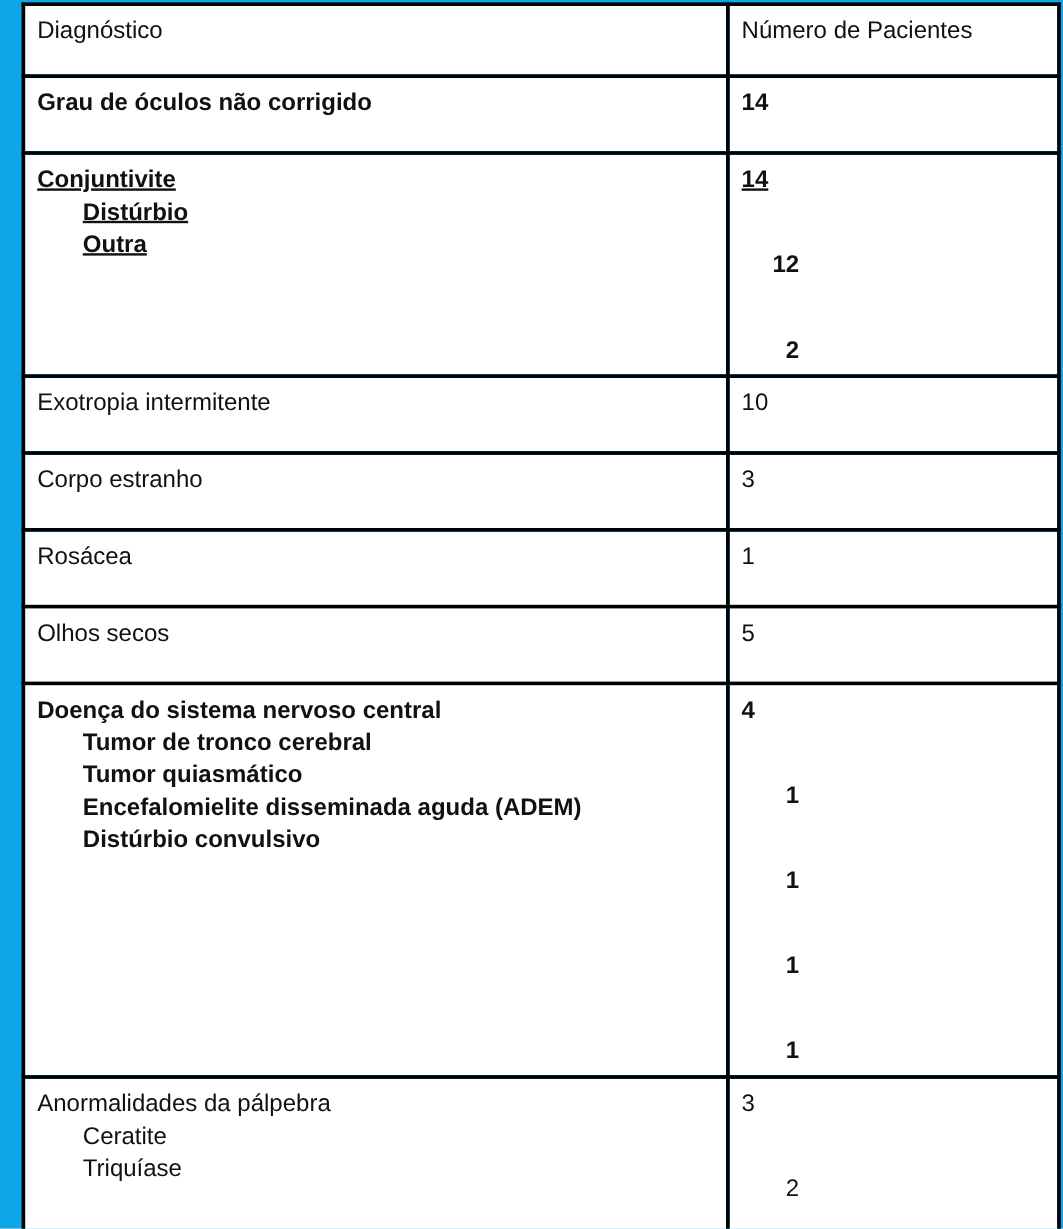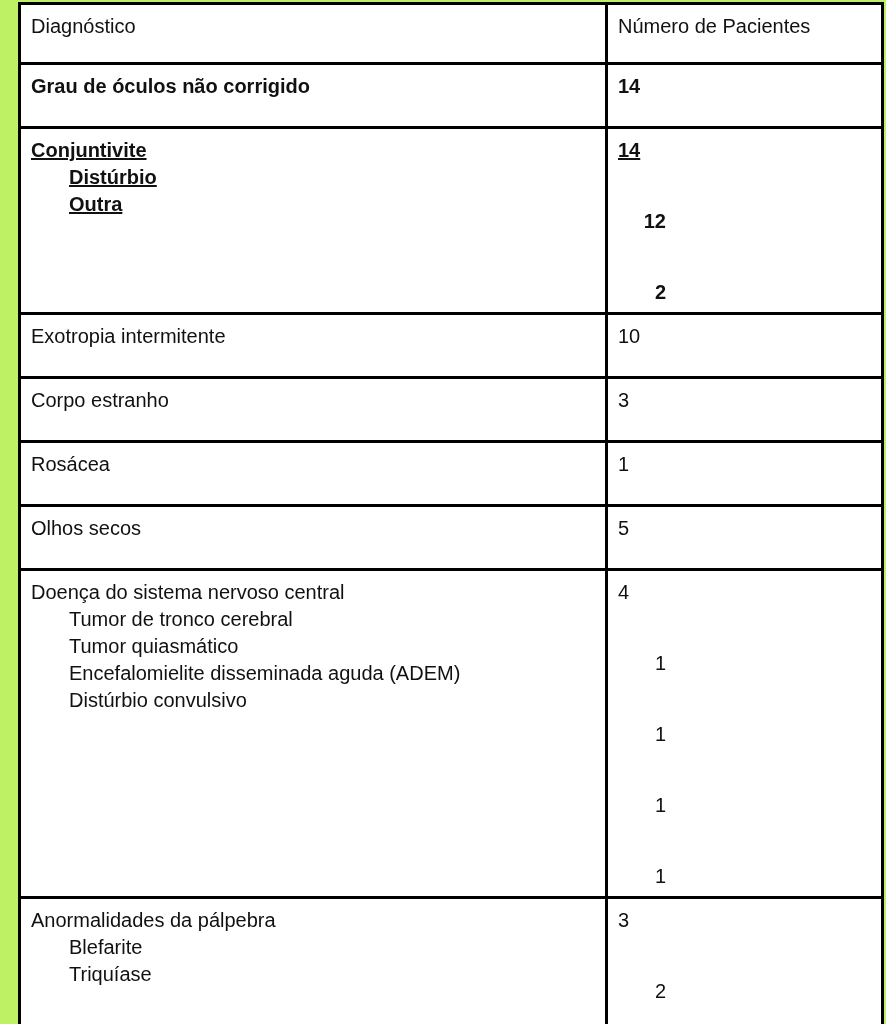--- a/index.html
+++ b/index.html
@@ -4,21 +4,21 @@
 <style>
   html, body {
     margin: 0;
     padding: 0;
     background: #ffffff;
   }
   .page {
     position: relative;
     width: 886px;
     height: 1024px;
-    background: #bef264;
+    background: #0ea5e9;
     font-family: "Liberation Sans", sans-serif;
     color: #111111;
   }
   table.diag-table {
     position: absolute;
     left: 18px;
     top: 2px;
     width: 863px;
     border-collapse: collapse;
     table-layout: fixed;
@@ -41,21 +41,21 @@
     display: inline-block;
     min-width: 48px;
     text-align: right;
     margin-top: 44px;
   }
   
   tr.h43  td { height: 43px; }
   tr.h47  td { height: 47px; }
   tr.h146 td { height: 146px; text-decoration: underline; }
   tr.h72  td { height: 72px; }
-  tr.h156 td { height: 156px; }
+  tr.h156 td { height: 156px; font-weight: bold; }
   tr.h100 td { height: 100px; }
 </style>
 </head>
 <body>
 
 <div class="page">
   <table class="diag-table">
     <colgroup>
         <col class="c1">
         <col class="c2">
@@ -145,21 +145,21 @@
         <div><span class="subnum">1</span></div>
         <div><span class="subnum">1</span></div>
         <div><span class="subnum">1</span></div>
         <div><span class="subnum">1</span></div>
       </td>
     </tr>
 
     <tr class="h100">
       <td>
         <div class="main">Anormalidades da pálpebra</div>
-        <div class="sub">Blefarite</div>
+        <div class="sub">Ceratite</div>
         <div class="sub">Triquíase</div>
       </td>
       <td>
         <div class="main">3</div>
         <div><span class="subnum">2</span></div>
         <div><span class="subnum">1</span></div>
       </td>
     </tr>
 
   </tbody>

